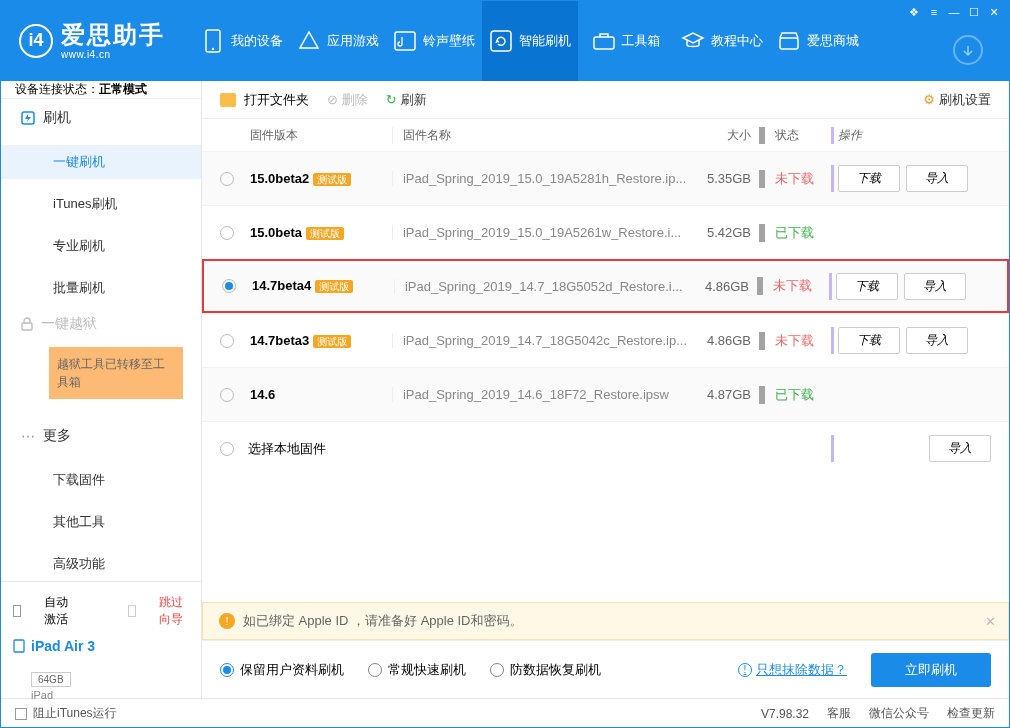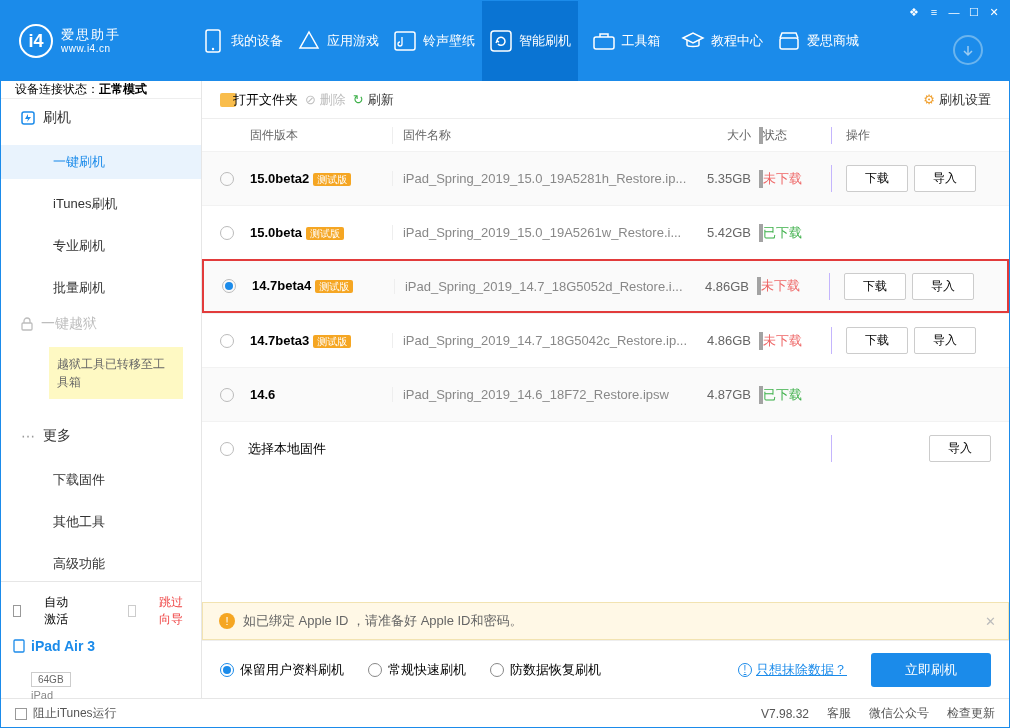--- a/index.html
+++ b/index.html
@@ -3,68 +3,68 @@
 <meta charset="utf-8">
 <style>
 * { box-sizing: border-box; margin: 0; padding: 0; font-family: "Microsoft YaHei", Arial, sans-serif; }
 body { width: 1010px; height: 728px; overflow: hidden; background: #fff; border: 1px solid #1b8bea; }
 
 
 .header { height: 80px; background: #1b8bea; display: flex; align-items: center; padding: 0 18px 0 18px; position: relative; }
 .logo-wrap { display: flex; align-items: center; gap: 8px; min-width: 175px; }
 .logo-circle { width: 34px; height: 34px; border: 2px solid #fff; border-radius: 50%; display: flex; align-items: center; justify-content: center; color: #fff; font-weight: bold; font-size: 18px; }
 .logo-text { color: #fff; }
-.logo-text .cn { font-size: 13px; letter-spacing: 2px; font-weight: normal; line-height: 1.1; }
+.logo-text .cn { font-size: 24px; letter-spacing: 2px; font-weight: bold; line-height: 1.1; }
 .logo-text .en { font-size: 10px; letter-spacing: 0.5px; }
 .nav { display: flex; height: 100%; }
 .nav-item { width: 96px; height: 100%; display: flex; flex-direction: row; align-items: center; justify-content: center; color: #fff; font-size: 13px; gap: 6px; cursor: pointer; }
 .nav-item.active { background: #0a74d3; }
 .nav-item .ico { width: 24px; height: 24px; display: flex; align-items: center; justify-content: center; }
 .win-controls { position: absolute; top: 4px; right: 6px; display: flex; gap: 2px; }
 .win-controls span { width: 18px; height: 14px; color: #fff; font-size: 11px; display: flex; align-items: center; justify-content: center; cursor: pointer; }
 .round-arrow { position: absolute; right: 26px; top: 34px; width: 30px; height: 30px; border: 2px solid #6ab4ee; border-radius: 50%; display:flex; align-items:center; justify-content:center; color:#9cccf2; }
 
 
 .body { display: flex; height: 617px; }
 
 
 .sidebar { width: 221px; border-right: 1px solid #e6e6e6; display:flex; flex-direction:column; }
 .status-bar { height: 32px; font-size: 12px; display:flex; align-items:center; padding-left: 14px; border-bottom:1px solid #eee; }
 .status-bar .bold { font-weight: bold; }
 .side-group-head { display:flex; align-items:center; gap:8px; padding: 10px 20px; font-size:14px; color:#333; }
 .side-sub { padding: 8px 10px 8px 52px; font-size: 13px; color:#333; cursor:pointer;margin-top:8px; }
 .side-sub.active { background:#e9f3fd; color:#1b8bea; }
 .side-group-head.disabled { color:#bdbdbd; }
-.side-note { margin: 4px 18px 10px 48px; background:#fef9c3; font-size:12px; color:#666; padding:8px 8px; line-height:1.5; }
+.side-note { margin: 4px 18px 10px 48px; background:#fdba74; font-size:12px; color:#666; padding:8px 8px; line-height:1.5; }
 .side-sep { height: 1px; background:#eee; margin: 4px 18px; }
 
 .sidebar-bottom { margin-top:auto; border-top:1px solid #e6e6e6; padding:8px 12px; font-size:12px; }
 .cb-row { display:flex; align-items:center; gap:23px; padding:4px 0; }
 .cb { width:12px; height:12px; border:1px solid #999; display:inline-block; }
 .device-name { color:#1b8bea; font-weight:bold; font-size:14px; margin-top:6px; display:flex; align-items:center; gap:6px;}
 .device-cap { display:inline-block; border:1px solid #ccc; font-size:10px; padding:1px 6px; color:#666; margin-top:18px; margin-left:18px;}
 .device-type { color:#888; font-size:11px; margin-left:18px; margin-top:2px;}
 
 
 .main { flex:1; display:flex; flex-direction:column; }
-.toolbar { height: 38px; border-bottom:1px solid #eee; display:flex; align-items:center; padding:0 18px; gap:7px; font-size:13px; }
+.toolbar { height: 38px; border-bottom:1px solid #eee; display:flex; align-items:center; padding:0 18px; gap:18px; font-size:13px; }
 .toolbar .folder-ico { width:16px; height:14px; background:#f9bd4c; border-radius:2px; display:inline-block; }
 .toolbar .del { color:#bdbdbd; display:flex; align-items:center; gap:4px;}
 .toolbar .refresh { color:#333; display:flex; align-items:center; gap:4px;}
 .toolbar .spacer { flex:1; }
 .toolbar .settings { color:#333; display:flex; align-items:center; gap:4px;}
 .gear-ico { color:#f0a030; }
 
 .table-head { display:flex; align-items:center; height: 32px; font-size:12px; color:#666; padding: 0 18px; }
 .col-radio { width: 28px; }
 .col-ver { width: 144px; padding-left:2px;}
 .col-name { flex: 1; border-left:1px solid #eee; padding-left:10px;}
 .col-size { width: 72px; text-align:right; padding-right:8px;}
-.col-status { width: 72px; border-left:4px solid #a3a3a3; padding-left:0;}
-.col-action { width: 160px; border-left:1px solid #c4b5fd; padding-left:14px;}
+.col-status { width: 72px; border-left:6px solid #a3a3a3; padding-left:10px;}
+.col-action { width: 160px; border-left:3px solid #c4b5fd; padding-left:4px;font-style:italic;}
 
 .row { display:flex; align-items:center; height: 54px; font-size:13px; padding: 0 18px; border-top:1px solid #f2f2f2;}
 .row:nth-child(odd) { background:#fafafa; }
 .row.highlight { border:2px solid #e23b3b; }
 .radio { width:14px; height:14px; border:1px solid #bbb; border-radius:50%; display:flex; align-items:center; justify-content:center;}
 .radio.checked::after { content:""; width:8px; height:8px; background:#1b8bea; border-radius:50%;}
 .ver { font-weight:bold; }
 .badge { background:#f5a623; color:#fff; font-size:10px; padding:1px 4px; border-radius:2px; margin-left:4px; font-weight:normal;}
 .fname { color:#888; }
 .size { color:#666; text-align:right;}

